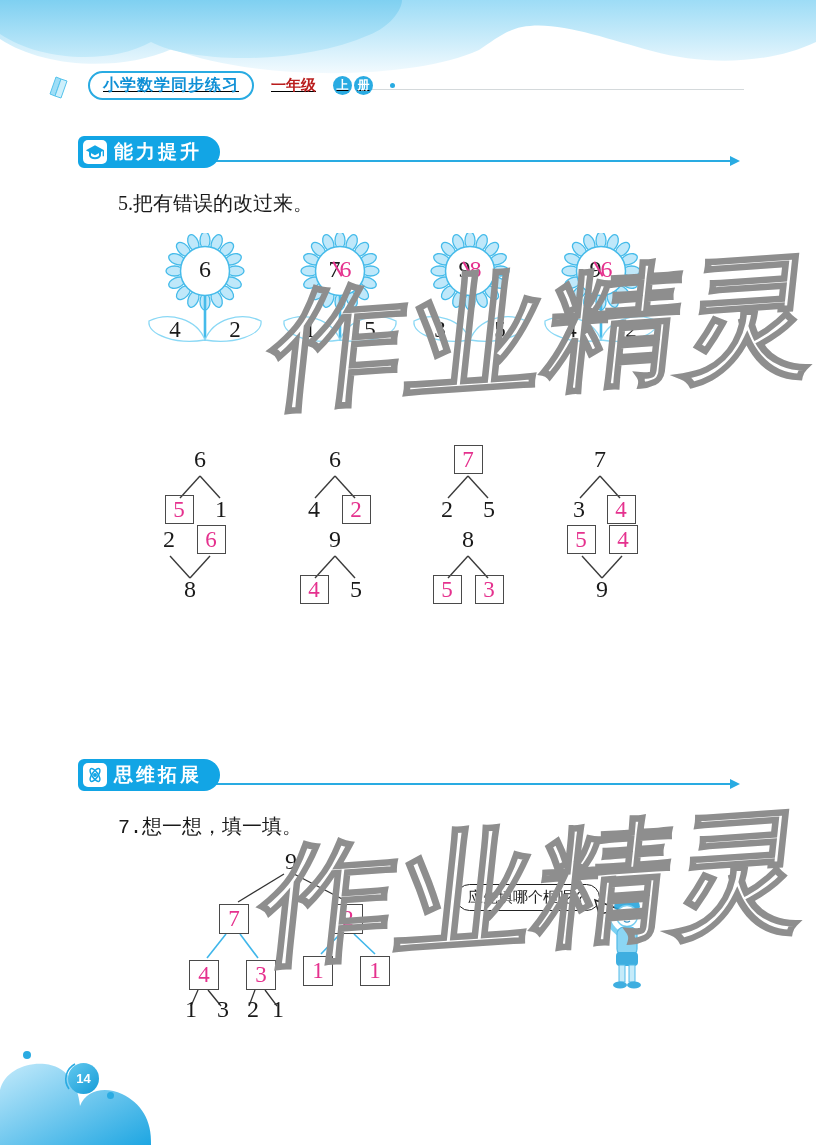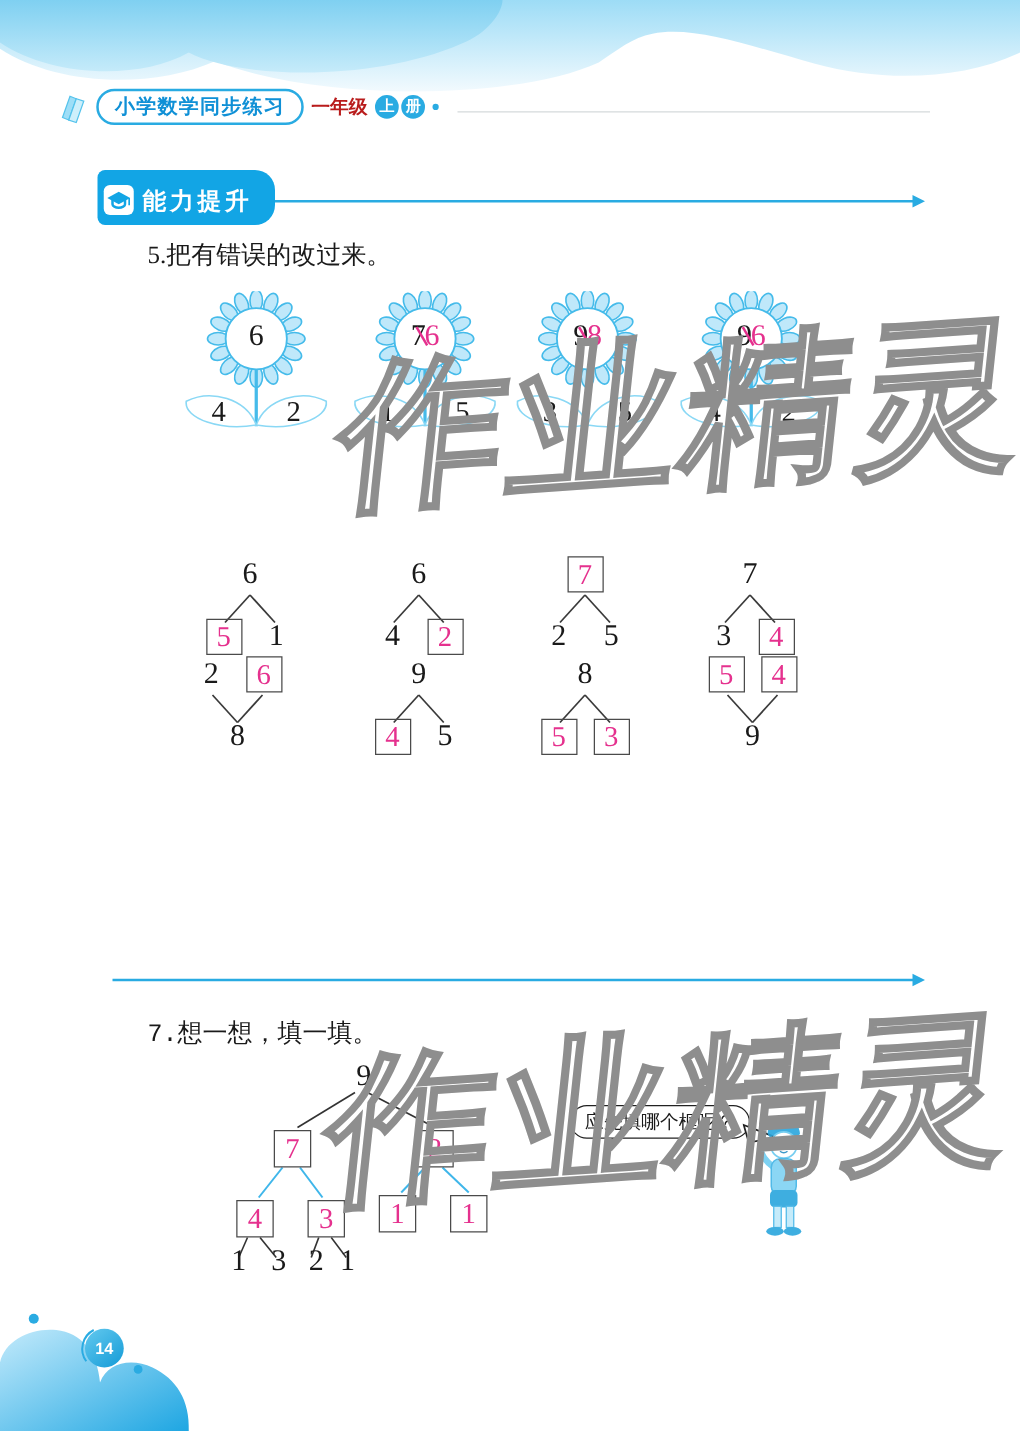--- a/index.html
+++ b/index.html
@@ -3,32 +3,32 @@
 <meta charset="utf-8">
 <style>
   html,body{margin:0;padding:0;background:#fff;}
   #page{position:relative;width:816px;height:1145px;background:#fff;overflow:hidden;
         font-family:"Liberation Serif","DejaVu Serif",serif;}
   .abs{position:absolute;}
   
   .topcloud{left:0;top:0;z-index:1;}
   .botcloud{left:0;bottom:0;z-index:5;}
   
-  .hdr{top:71px;left:46px;display:flex;align-items:center;gap:6px;z-index:12;}
+  .hdr{top:71px;left:46px;display:flex;align-items:center;gap:17px;z-index:12;text-decoration:underline;}
   .hpill{border:2px solid #29abe2;border-radius:15px;background:#fff;color:#0f90d6;
          font-weight:bold;font-size:16px;padding:2px 13px;font-family:"Liberation Sans",sans-serif;letter-spacing:1px;}
   .hgrade{color:#b91c1c;font-weight:bold;font-size:15px;font-family:"Liberation Sans",sans-serif;}
   .hvol{display:flex;gap:2px;}
   .hvol span{width:19px;height:19px;border-radius:50%;background:#29abe2;color:#fff;font-size:12px;
          font-weight:bold;display:flex;align-items:center;justify-content:center;font-family:"Liberation Sans",sans-serif;}
   .hdot{width:5px;height:5px;border-radius:50%;background:#29abe2;}
   .hrule{top:89px;left:366px;width:378px;height:1px;background:#c9cfd2;opacity:.8;z-index:11;}
   
-  .badge{display:flex;align-items:flex-start;gap:7px;background:#12a5e5;border-radius:6px 16px 16px 6px;
-         height:32px;padding:12px 18px 0 5px;z-index:12;}
+  .badge{display:flex;align-items:center;gap:7px;background:#12a5e5;border-radius:6px 16px 16px 6px;
+         height:32px;padding:0 18px 0 5px;z-index:12;}
   .badge .iconbox{width:24px;height:24px;background:#fff;border-radius:5px;display:flex;
          align-items:center;justify-content:center;}
   .blabel{color:#fff;font-weight:bold;font-size:19px;letter-spacing:3px;font-family:"Liberation Sans",sans-serif;}
   .section-line{height:2px;background:#29abe2;z-index:10;}
   .section-line::after{content:"";position:absolute;right:-8px;top:-4px;border-left:10px solid #29abe2;
          border-top:5px solid transparent;border-bottom:5px solid transparent;}
   
   .qline{font-size:20px;color:#1a1a1a;z-index:10;text-align:right;}
   .para{left:75px;top:612px;width:678px;font-size:20px;line-height:43px;color:#1a1a1a;
         text-indent:3.7em;z-index:10;}
@@ -324,20 +324,30 @@
     <svg class="d-lines" viewBox="0 0 100 26">
         <line x1="30" y1="2" x2="50" y2="24"></line>
         <line x1="70" y1="2" x2="50" y2="24"></line>
       </svg>
     <div class="d-bot">
         <span class="val">9</span>
       </div>
   </div>
 
 
+  <div class="abs badge" style="left:78px;top:759px;">
+    <span class="iconbox">
+      <svg width="20" height="20" viewBox="0 0 24 24">
+        <ellipse cx="12" cy="12" rx="9" ry="3.6" fill="none" stroke="#12a5e5" stroke-width="1.8" transform="rotate(55 12 12)"></ellipse>
+        <ellipse cx="12" cy="12" rx="9" ry="3.6" fill="none" stroke="#12a5e5" stroke-width="1.8" transform="rotate(-55 12 12)"></ellipse>
+        <circle cx="12" cy="12" r="2.4" fill="#12a5e5"></circle>
+      </svg>
+    </span>
+    <span class="blabel">思维拓展</span>
+  </div>
   <div class="abs section-line" style="left:90px;top:783px;width:642px;"></div>
 
   <div class="abs qline" style="left:118px;top:813px;font-family:Liberation Mono, monospace;">
     <span>7.</span><span>想一想，填一填。</span>
   </div>
 
   <div class="abs tree">
     <svg viewBox="0 0 340 178">
       <line class="tl-black" x1="134" y1="26" x2="88" y2="54"></line>
       <line class="tl-black" x1="144" y1="26" x2="198" y2="54"></line>

